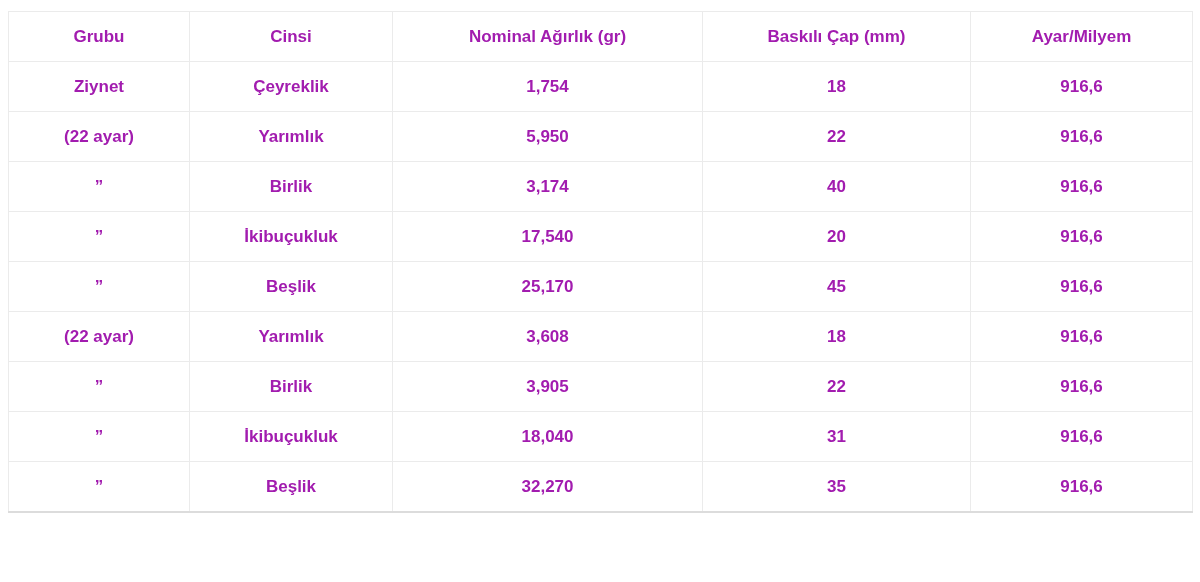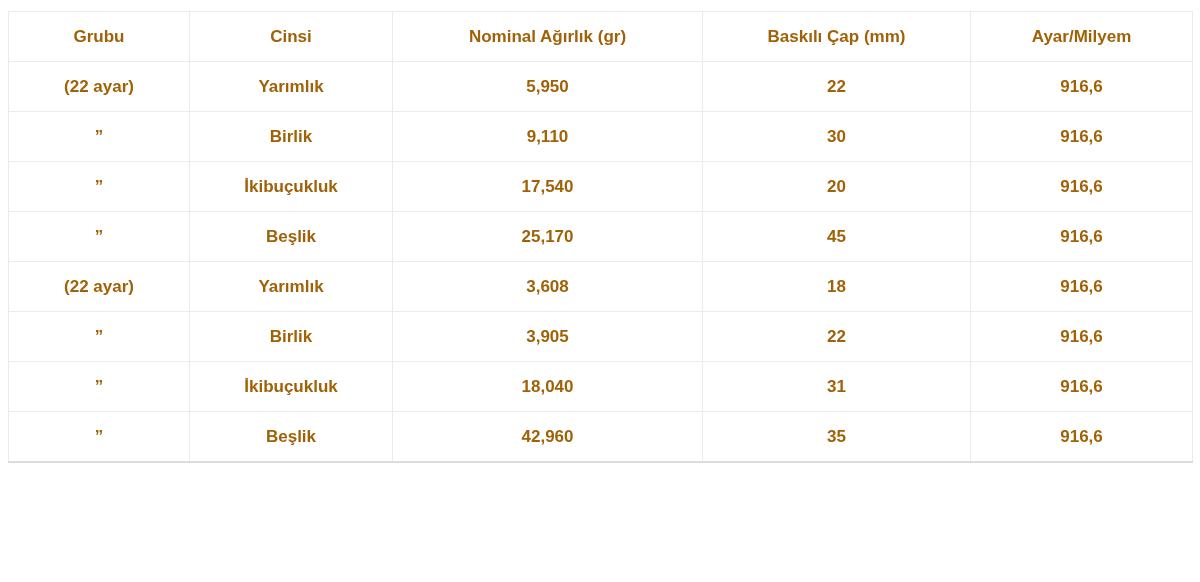--- a/index.html
+++ b/index.html
@@ -25,21 +25,21 @@
   }
   table.gold-table th,
   table.gold-table td {
     border: 1px solid #ebebeb;
     height: 49px;
     padding: 0 6px;
     text-align: center;
     vertical-align: middle;
     font-weight: 700;
     font-size: 17px;
-    color: #a16207;
+    color: #a21caf;
     background: #ffffff;
     white-space: nowrap;
     overflow: hidden;
   }
   col.c1 { width: 181px; }
   col.c2 { width: 203px; }
   col.c3 { width: 310px; }
   col.c4 { width: 268px; }
   col.c5 { width: 222px; }
 </style>
@@ -59,31 +59,38 @@
       <tr>
         <th>Grubu</th>
         <th>Cinsi</th>
         <th>Nominal Ağırlık (gr)</th>
         <th>Baskılı Çap (mm)</th>
         <th>Ayar/Milyem</th>
       </tr>
     </thead>
     <tbody>
       <tr>
+        <td>Ziynet</td>
+        <td>Çeyreklik</td>
+        <td>1,754</td>
+        <td>18</td>
+        <td>916,6</td>
+      </tr>
+      <tr>
         <td>(22 ayar)</td>
         <td>Yarımlık</td>
         <td>5,950</td>
         <td>22</td>
         <td>916,6</td>
       </tr>
       <tr>
         <td>”</td>
         <td>Birlik</td>
-        <td>9,110</td>
-        <td>30</td>
+        <td>3,174</td>
+        <td>40</td>
         <td>916,6</td>
       </tr>
       <tr>
         <td>”</td>
         <td>İkibuçukluk</td>
         <td>17,540</td>
         <td>20</td>
         <td>916,6</td>
       </tr>
       <tr>
@@ -110,19 +117,19 @@
       <tr>
         <td>”</td>
         <td>İkibuçukluk</td>
         <td>18,040</td>
         <td>31</td>
         <td>916,6</td>
       </tr>
       <tr>
         <td>”</td>
         <td>Beşlik</td>
-        <td>42,960</td>
+        <td>32,270</td>
         <td>35</td>
         <td>916,6</td>
       </tr>
     </tbody>
   </table>
 </div>
 
 </body></html>

